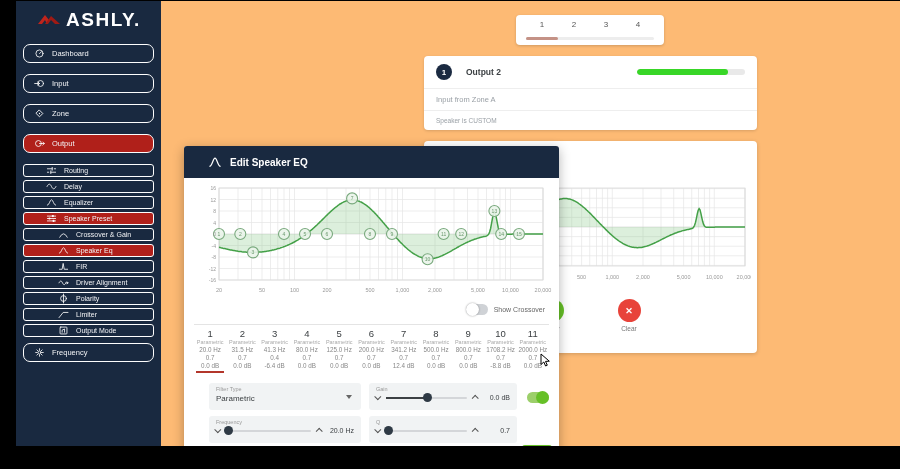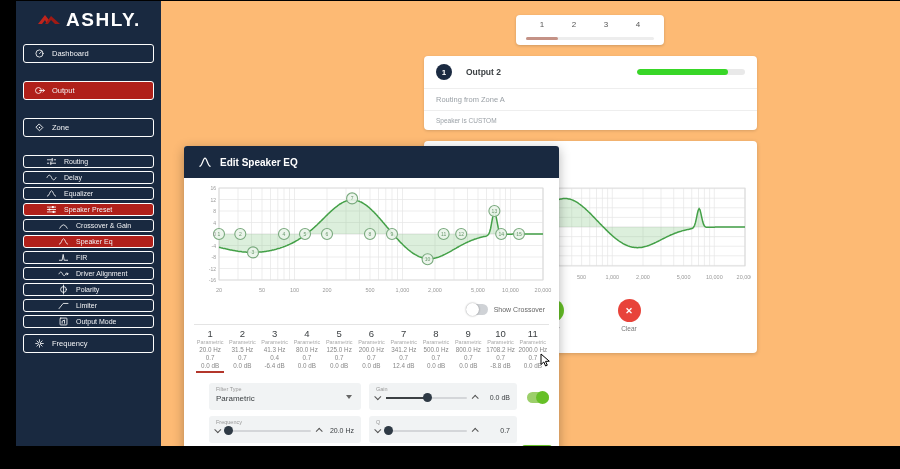--- a/index.html
+++ b/index.html
@@ -6,21 +6,21 @@
   html,body { width:900px; height:469px; background:#000; font-family:"Liberation Sans", sans-serif; overflow:hidden; }
   .screen { position:absolute; left:16px; top:1px; width:898px; height:445px; background:#fdba74; overflow:hidden; }
 
   
   .sidebar { position:absolute; left:0; top:0; width:145px; height:461px; background:var(--navy,#192940); z-index:30; }
   .logo { height:38px; display:flex; align-items:center; justify-content:center; gap:4px; }
   .logo svg { display:block; }
   .logo-text { color:#fff; font-size:19px; font-weight:bold; letter-spacing:1.5px; }
   .nav { padding:5px 7px 0 7px; }
   .nav-item { border:1px solid #fdfdfd; border-radius:3px; display:flex; align-items:center; gap:7px; color:#f2f3f5; cursor:pointer; background:transparent; }
-  .nav-item.lv1 { height:19px; margin-bottom:18px; font-size:7.5px; padding-left:10px; }
+  .nav-item.lv1 { height:19px; margin-bottom:11px; font-size:7.5px; padding-left:10px;border-radius:7px; }
   .nav-item.lv2 { height:13px; margin-bottom:3px; font-size:7px; padding-left:22px; }
   .nav-item.lv3 { height:13px; margin-bottom:3px; font-size:7px; padding-left:34px; }
   .nav-item.gap { margin-top:6px; }
   .nav-item.active { background:var(--red,#b0201a); }
   .nav-ic { width:11px; height:11px; flex:0 0 auto; color:#fff; }
   .nav-ic svg { width:11px; height:11px; stroke:#fff; stroke-width:1.2; fill:none; stroke-linecap:round; stroke-linejoin:round; }
 
   
   .tabs-card { position:absolute; left:500px; top:14px; width:148px; height:30px; background:#fff; border-radius:4px; box-shadow:0 1px 3px rgba(0,0,0,.18); z-index:6; }
   .tabs-row { display:flex; justify-content:space-around; padding:5px 10px 0 10px; }
@@ -53,21 +53,21 @@
   .toggle { position:relative; width:26px; height:13px; border-radius:7px; cursor:pointer; }
   .toggle.on { background:#a6d77b; }
   .toggle.on .knob { position:absolute; right:0; top:-1px; width:15px; height:15px; border-radius:50%; background:var(--green,#63c02a); color:#fff; font-size:8px; display:flex; align-items:center; justify-content:center; }
   .toggle.off { background:#cfd2d6; width:22px; height:11px; }
   .toggle.off .knob { position:absolute; left:0; top:-1px; width:13px; height:13px; border-radius:50%; background:#fff; box-shadow:0 0 2px rgba(0,0,0,.4); }
   .toggle.small.on { width:22px; height:11px; background:#9ccf6a; }
   .toggle.small.on .knob { width:13px; height:13px; font-size:0; }
 
   
   .dialog { position:absolute; left:168px; top:145px; width:375px; height:317px; background:#fff; border-radius:3px; box-shadow:0 3px 12px rgba(0,0,0,.3); z-index:20; }
-  .dlg-header { height:32px; background:var(--navy,#192940); border-radius:3px 3px 0 0; display:flex; align-items:center; gap:8px; padding:0 14px; }
+  .dlg-header { height:32px; background:var(--navy,#192940); border-radius:3px 3px 0 0; display:flex; align-items:center; gap:8px; padding:0 24px; }
   .dlg-header svg { width:14px; height:12px; stroke:#fff; stroke-width:1.4; fill:none; }
   .dlg-title { color:#fff; font-size:10px; font-weight:bold; }
   .big-chart { position:absolute; left:7px; top:36px; }
   .xover-row { position:absolute; right:14px; top:158px; display:flex; align-items:center; gap:6px; }
   .xover-lbl { font-size:7px; color:#666; }
   .dlg-hr { position:absolute; left:10px; right:10px; top:178px; border-top:1px solid #e4e4e4; }
 
   .bands { position:absolute; left:10px; right:10px; top:182px; display:flex; }
   .band { flex:1; text-align:center; cursor:pointer; position:relative; padding-bottom:3px; }
   .band .bnum { font-size:9.5px; color:#3c4043; line-height:11px; }
@@ -110,33 +110,40 @@
       <span class="logo-text">ASHLY.</span>
     </div>
     <div class="nav" id="nav">
         <div class="nav-item lv1">
           <span class="nav-ic"><svg viewBox="0 0 16 16">
               <circle cx="8" cy="8" r="5.2"></circle>
               <path d="M8 8 L11 5.4"></path>
             </svg></span>
           <span>Dashboard</span>
         </div>
+        <div class="nav-item lv1">
+          <span class="nav-ic"><svg viewBox="0 0 16 16">
+              <circle cx="9.5" cy="8" r="4.3"></circle>
+              <path d="M1 8 H8 M5.8 5.8 L8 8 L5.8 10.2"></path>
+            </svg></span>
+          <span>Input</span>
+        </div>
+        <div class="nav-item lv1">
+          <span class="nav-ic"><svg viewBox="0 0 16 16">
+              <rect x="4.6" y="4.6" width="6.8" height="6.8" transform="rotate(45 8 8)"></rect>
+              <circle cx="8" cy="8" r="1" fill="#fff" stroke="none"></circle>
+            </svg></span>
+          <span>Zone</span>
+        </div>
         <div class="nav-item lv1 active">
           <span class="nav-ic"><svg viewBox="0 0 16 16">
               <circle cx="6.5" cy="8" r="4.3"></circle>
               <path d="M8 8 H15 M12.8 5.8 L15 8 L12.8 10.2"></path>
             </svg></span>
           <span>Output</span>
-        </div>
-        <div class="nav-item lv1">
-          <span class="nav-ic"><svg viewBox="0 0 16 16">
-              <rect x="4.6" y="4.6" width="6.8" height="6.8" transform="rotate(45 8 8)"></rect>
-              <circle cx="8" cy="8" r="1" fill="#fff" stroke="none"></circle>
-            </svg></span>
-          <span>Zone</span>
         </div>
         <div class="nav-item lv2">
           <span class="nav-ic"><svg viewBox="0 0 16 16">
               <path d="M2 5.5 H9 M12 5.5 H14 M2 10.5 H4 M7 10.5 H14 M9 3.5 V7.5 M7 8.5 V12.5"></path>
             </svg></span>
           <span>Routing</span>
         </div>
         <div class="nav-item lv2">
           <span class="nav-ic"><svg viewBox="0 0 16 16">
               <path d="M1.5 8 C3.5 3.5, 6 3.5, 8 8 C10 12.5, 12.5 12.5, 14.5 8"></path>
@@ -226,21 +233,21 @@
 
   <div class="out-card">
     <div class="out-row1">
       <div class="out-badge">1</div>
       <div class="out-title">Output 2</div>
       <div class="meter">
         <div class="meter-fill" id="meterFill" style="width: 84%;"></div>
       </div>
     </div>
     <div class="out-row2">
-      <span>Routing from Zone A</span>
+      <span>Input from Zone A</span>
     </div>
     <div class="out-row3">
       <span>Speaker is CUSTOM</span>
     </div>
   </div>
 
   <div class="eq-panel">
     <div class="panel-toggle toggle on">
       <div class="knob">✓</div>
     </div>

